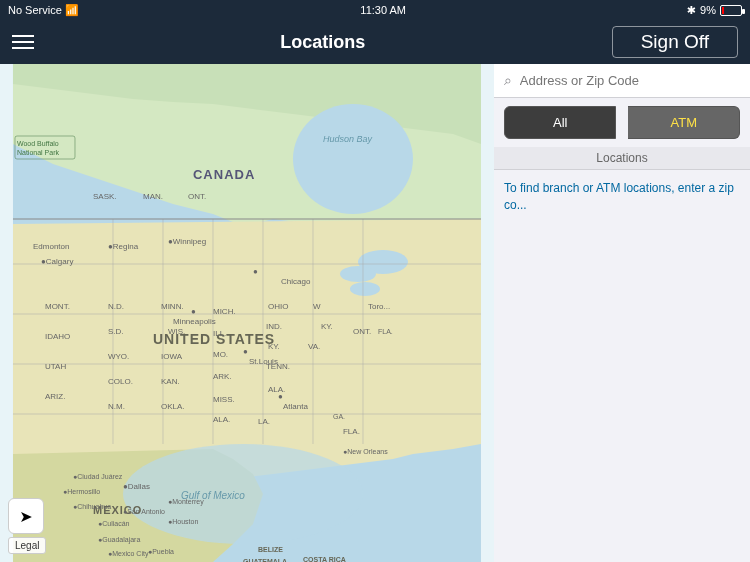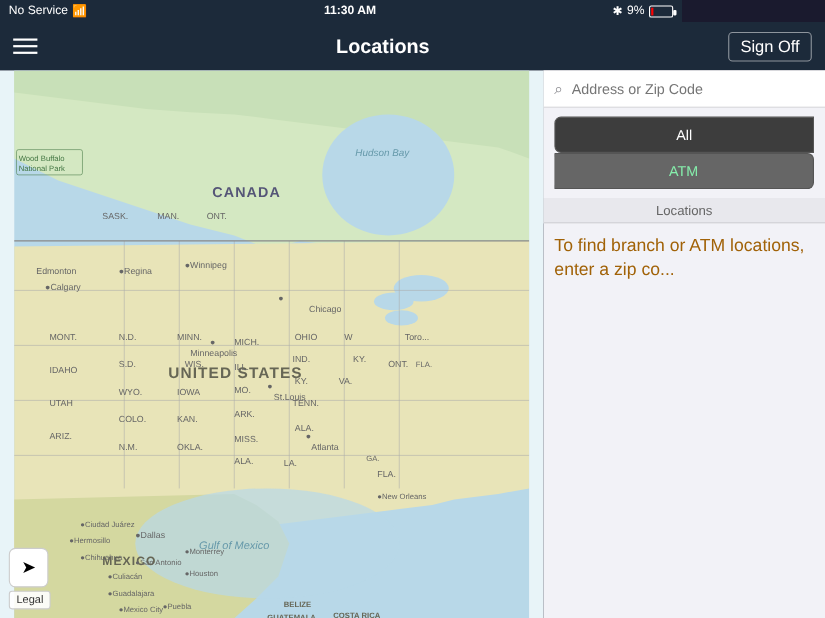--- a/index.html
+++ b/index.html
@@ -1,27 +1,27 @@
 <!DOCTYPE html>
 <html><head>
   <meta charset="utf-8">
   <style>
     * { margin: 0; padding: 0; box-sizing: border-box; }
     body { width: 750px; height: 562px; overflow: hidden; font-family: -apple-system, Helvetica, Arial, sans-serif; background: #1a1a2e; }
 
     
     #status-bar {
-      width: 620px; height: 20px;
+      width: 750px; height: 20px;
       background: #1c2a3a;
       display: flex; align-items: center; justify-content: space-between;
       padding: 0 8px;
       color: white; font-size: 11px;
     }
     .status-left { display: flex; align-items: center; gap: 4px; }
-    .status-center { font-weight: 700; }
+    .status-center { font-weight: 400; }
     .status-right { display: flex; align-items: center; gap: 4px; }
     .battery-box {
       display: inline-flex; align-items: center;
       border: 1px solid white; border-radius: 2px;
       width: 22px; height: 11px; padding: 1px;
       position: relative;
     }
     .battery-box::after {
       content: '';
       position: absolute; right: -4px; top: 3px;
@@ -37,24 +37,24 @@
       width: 750px; height: 44px;
       background: #1c2a3a;
       display: flex; align-items: center; justify-content: space-between;
       padding: 0 12px;
       color: white;
     }
     .hamburger { display: flex; flex-direction: column; gap: 4px; cursor: pointer; }
     .hamburger span { width: 22px; height: 2px; background: white; display: block; }
     .nav-title { font-size: 18px; font-weight: 600; color: white; }
     .sign-off-btn {
-      color: white; font-size: 15px;
+      color: white; font-size: 19px;
       background: transparent;
       border: 1px solid rgba(255,255,255,0.5);
-      border-radius: 4px; padding: 4px 10px;
+      border-radius: 4px; padding: 4px 28px;
       cursor: pointer;
     }
 
     
     #main {
       width: 750px; height: 498px; 
       display: flex;
     }
 
     
@@ -80,50 +80,49 @@
     }
     .search-icon-wrap { color: #8e8e93; font-size: 14px; }
     #search-input {
       flex: 1; border: none; outline: none;
       font-size: 13px; color: #14532d;
       background: transparent;
     }
 
     
     #filter-buttons {
-      display: flex; gap: 0;
+      display: flex; gap: 12px;
       padding: 8px 10px;
       background: #f2f2f7;
-      flex-direction: column;
     }
     .filter-btn {
       flex: 1; padding: 8px 4px; font-size: 13px; font-weight: 500;
       border: 1px solid #555; cursor: pointer;
-      background: #666; color: #86efac;
+      background: #666; color: #fde047;
     }
     .filter-btn.active {
       background: #3d3d3d; color: white;
     }
     .filter-btn:first-child { border-radius: 6px 0 0 6px; }
     .filter-btn:last-child { border-radius: 0 6px 6px 0; }
     .filter-btn:not(:first-child) { border-left: none; }
 
     
     #locations-heading {
       text-align: center;
       font-size: 12px; color: #666;
       padding: 4px 10px;
       border-bottom: 1px solid #d0d0d5;
       background: #e8e8ed;
     }
 
     
     #info-text {
       padding: 10px 10px;
-      font-size: 16px; color: #a16207;
+      font-size: 12px; color: #0369a1;
       line-height: 1.4;
     }
 
     
     #map-svg { width: 100%; height: 100%; }
 
     
     #legal-btn {
       position: absolute; bottom: 8px; left: 8px;
       background: rgba(255,255,255,0.9);

